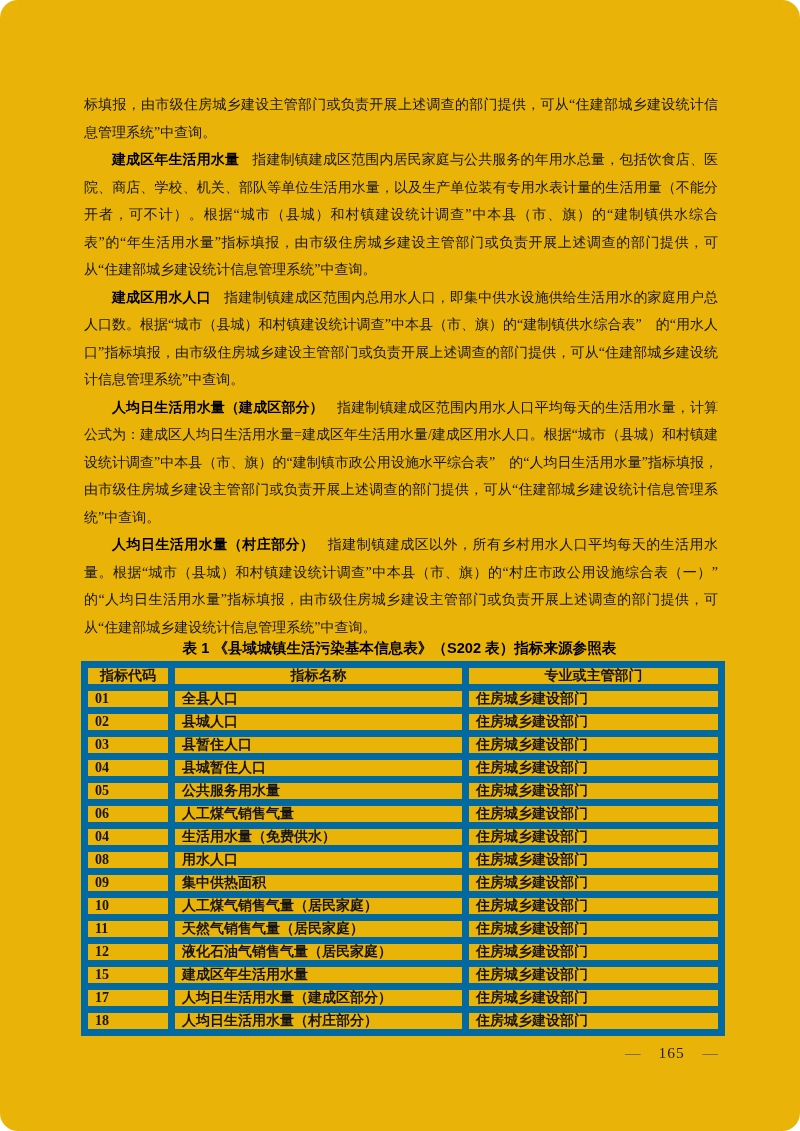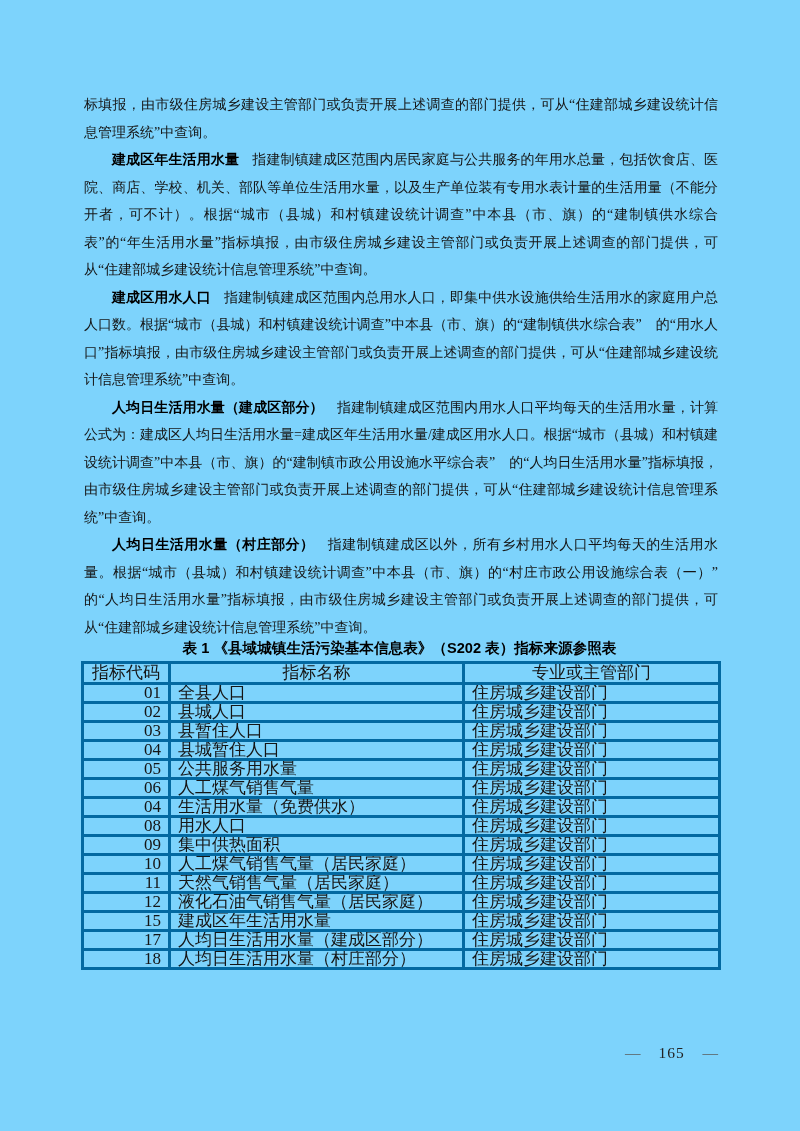--- a/index.html
+++ b/index.html
@@ -1,22 +1,23 @@
 <!DOCTYPE html>
 <html><head>
 <meta charset="utf-8">
 <style>
   html,body{margin:0;padding:0;background:#ffffff;}
   .page{
     position:relative;
     width:800px;height:1131px;
-    background:#7dd3fc;
+    background:#eab308;
     font-family:"Liberation Serif","DejaVu Serif",serif;
     color:#1a1a1a;
     overflow:hidden;
+    border-radius:18px;
   }
   
   .body-text{
     position:absolute;
     left:84px;top:91px;width:634px;
   }
   .para{
     margin:0;
     font-size:14px;
     line-height:27.5px;
@@ -44,33 +45,33 @@
     margin:0 0 3px 0;
     color:#000;
   }
   table.indicator-table{
     border-collapse:collapse;
     table-layout:fixed;
     width:637px;
   }
   .indicator-table th,
   .indicator-table td{
-    border:3px solid #0369a1;
-    font-size:17px;
+    border:7px solid #0369a1;
+    font-size:14px;
     line-height:16px;
     padding:0 7px;
     height:19px;
     box-sizing:border-box;
-    font-weight:normal;
+    font-weight:bold;
     color:#151515;
     overflow:hidden;
     white-space:nowrap;
   }
   .indicator-table th{height:21px;text-align:center;}
-  .indicator-table td.cell-code{text-align:right;}
+  .indicator-table td.cell-code{text-align:left;}
   .indicator-table td.cell-name,
   .indicator-table td.cell-dept{text-align:left;}
   col.c0{width:87px;} col.c1{width:294px;} col.c2{width:256px;}
   
   .page-footer{
     position:absolute;
     left:84px;top:1044px;width:634px;
     text-align:right;
     font-size:15.5px;
     line-height:18px;

